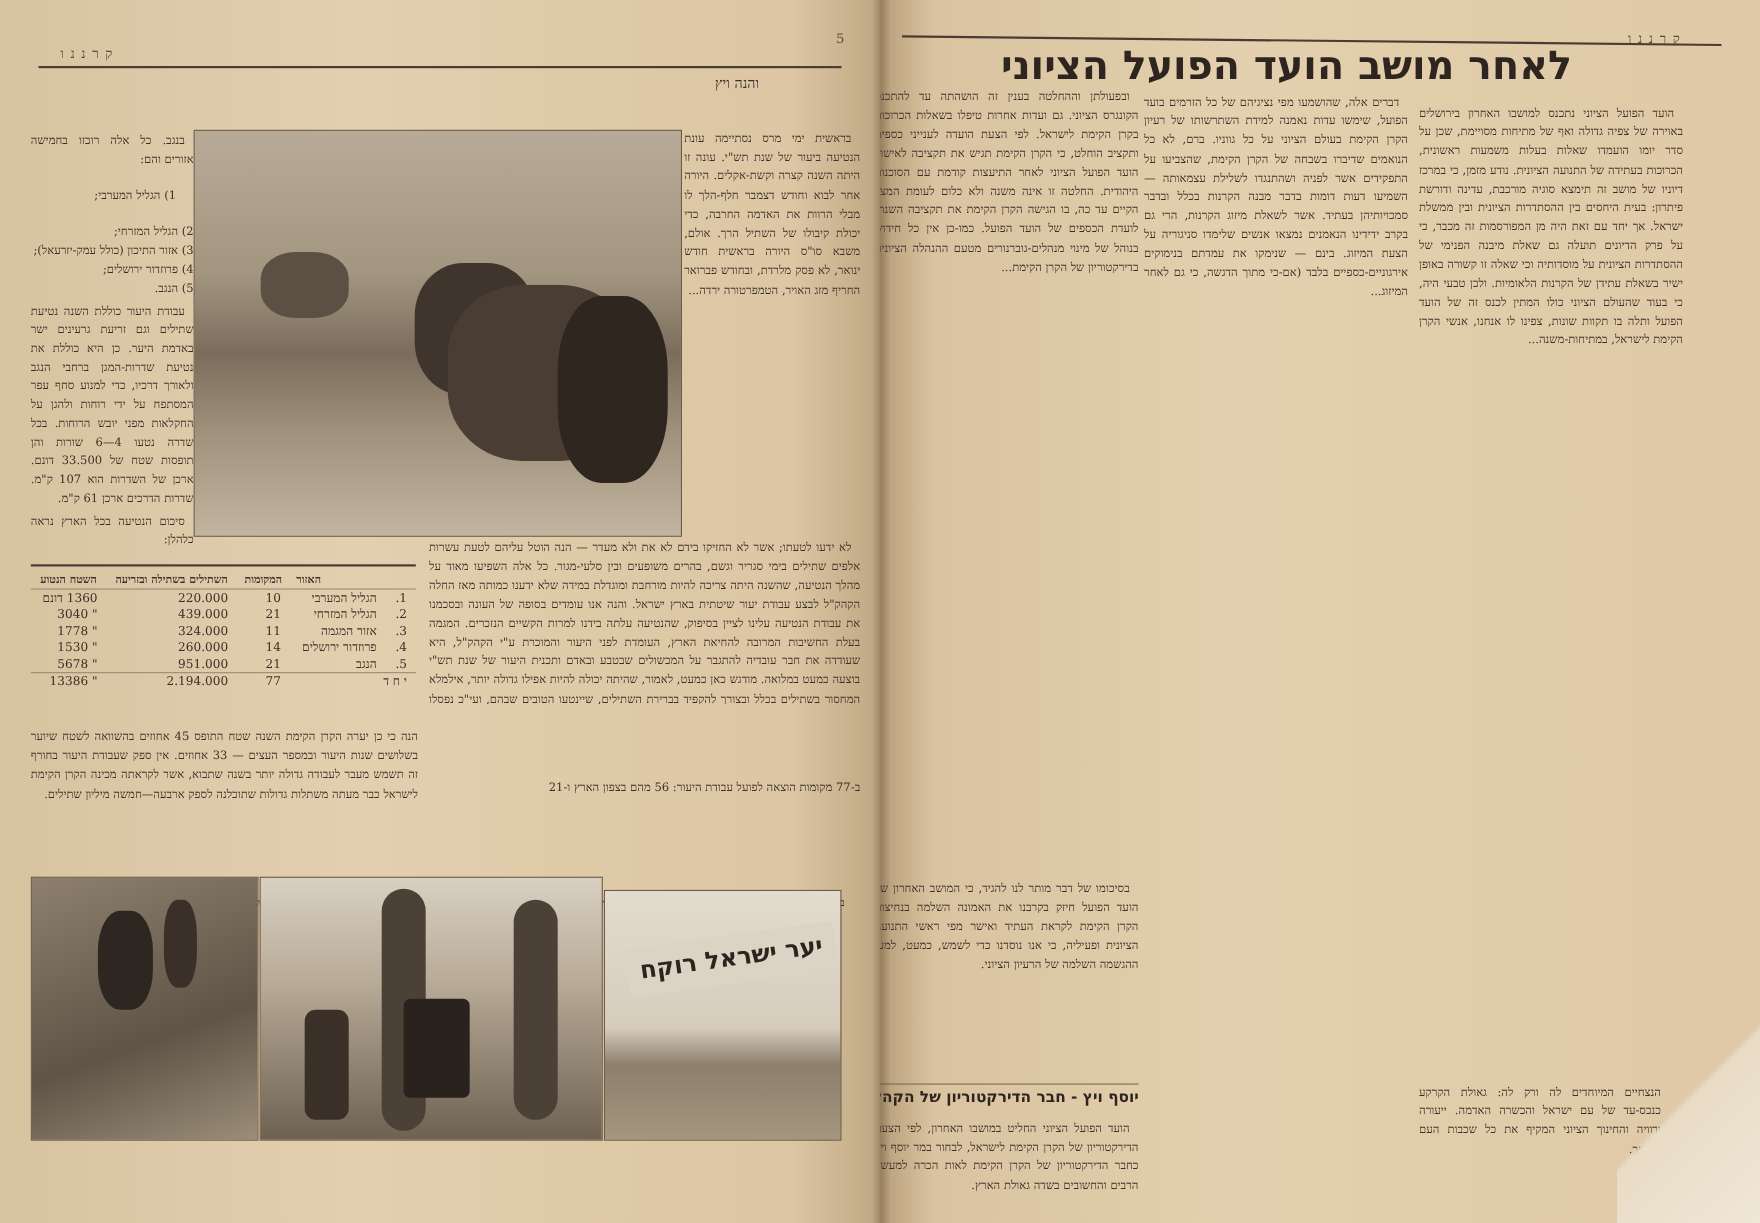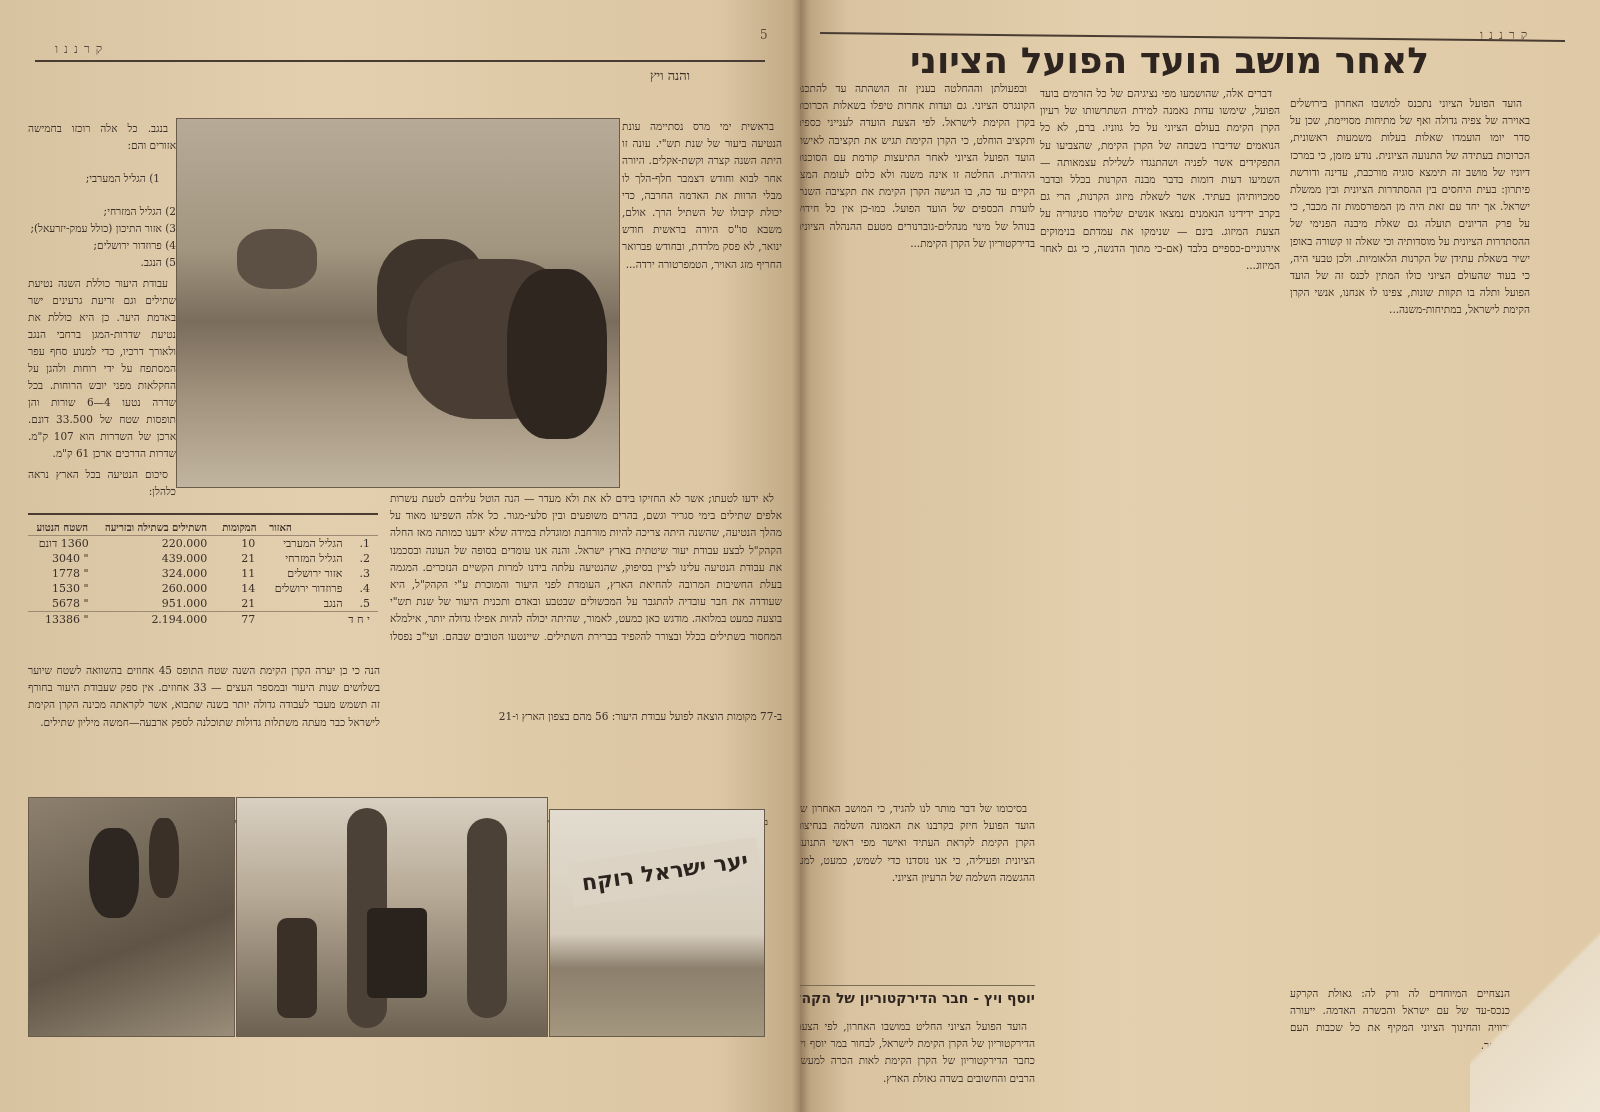--- a/index.html
+++ b/index.html
@@ -86,21 +86,21 @@
       </tr>
       <tr>
         <td>2.</td>
         <td>הגליל המזרחי</td>
         <td>21</td>
         <td>439.000</td>
         <td>" 3040</td>
       </tr>
       <tr>
         <td>3.</td>
-        <td>אזור ירושלים</td>
+        <td>אזור המגמה</td>
         <td>11</td>
         <td>324.000</td>
         <td>" 1778</td>
       </tr>
       <tr>
         <td>4.</td>
         <td>פרוזדור ירושלים</td>
         <td>14</td>
         <td>260.000</td>
         <td>" 1530</td>

